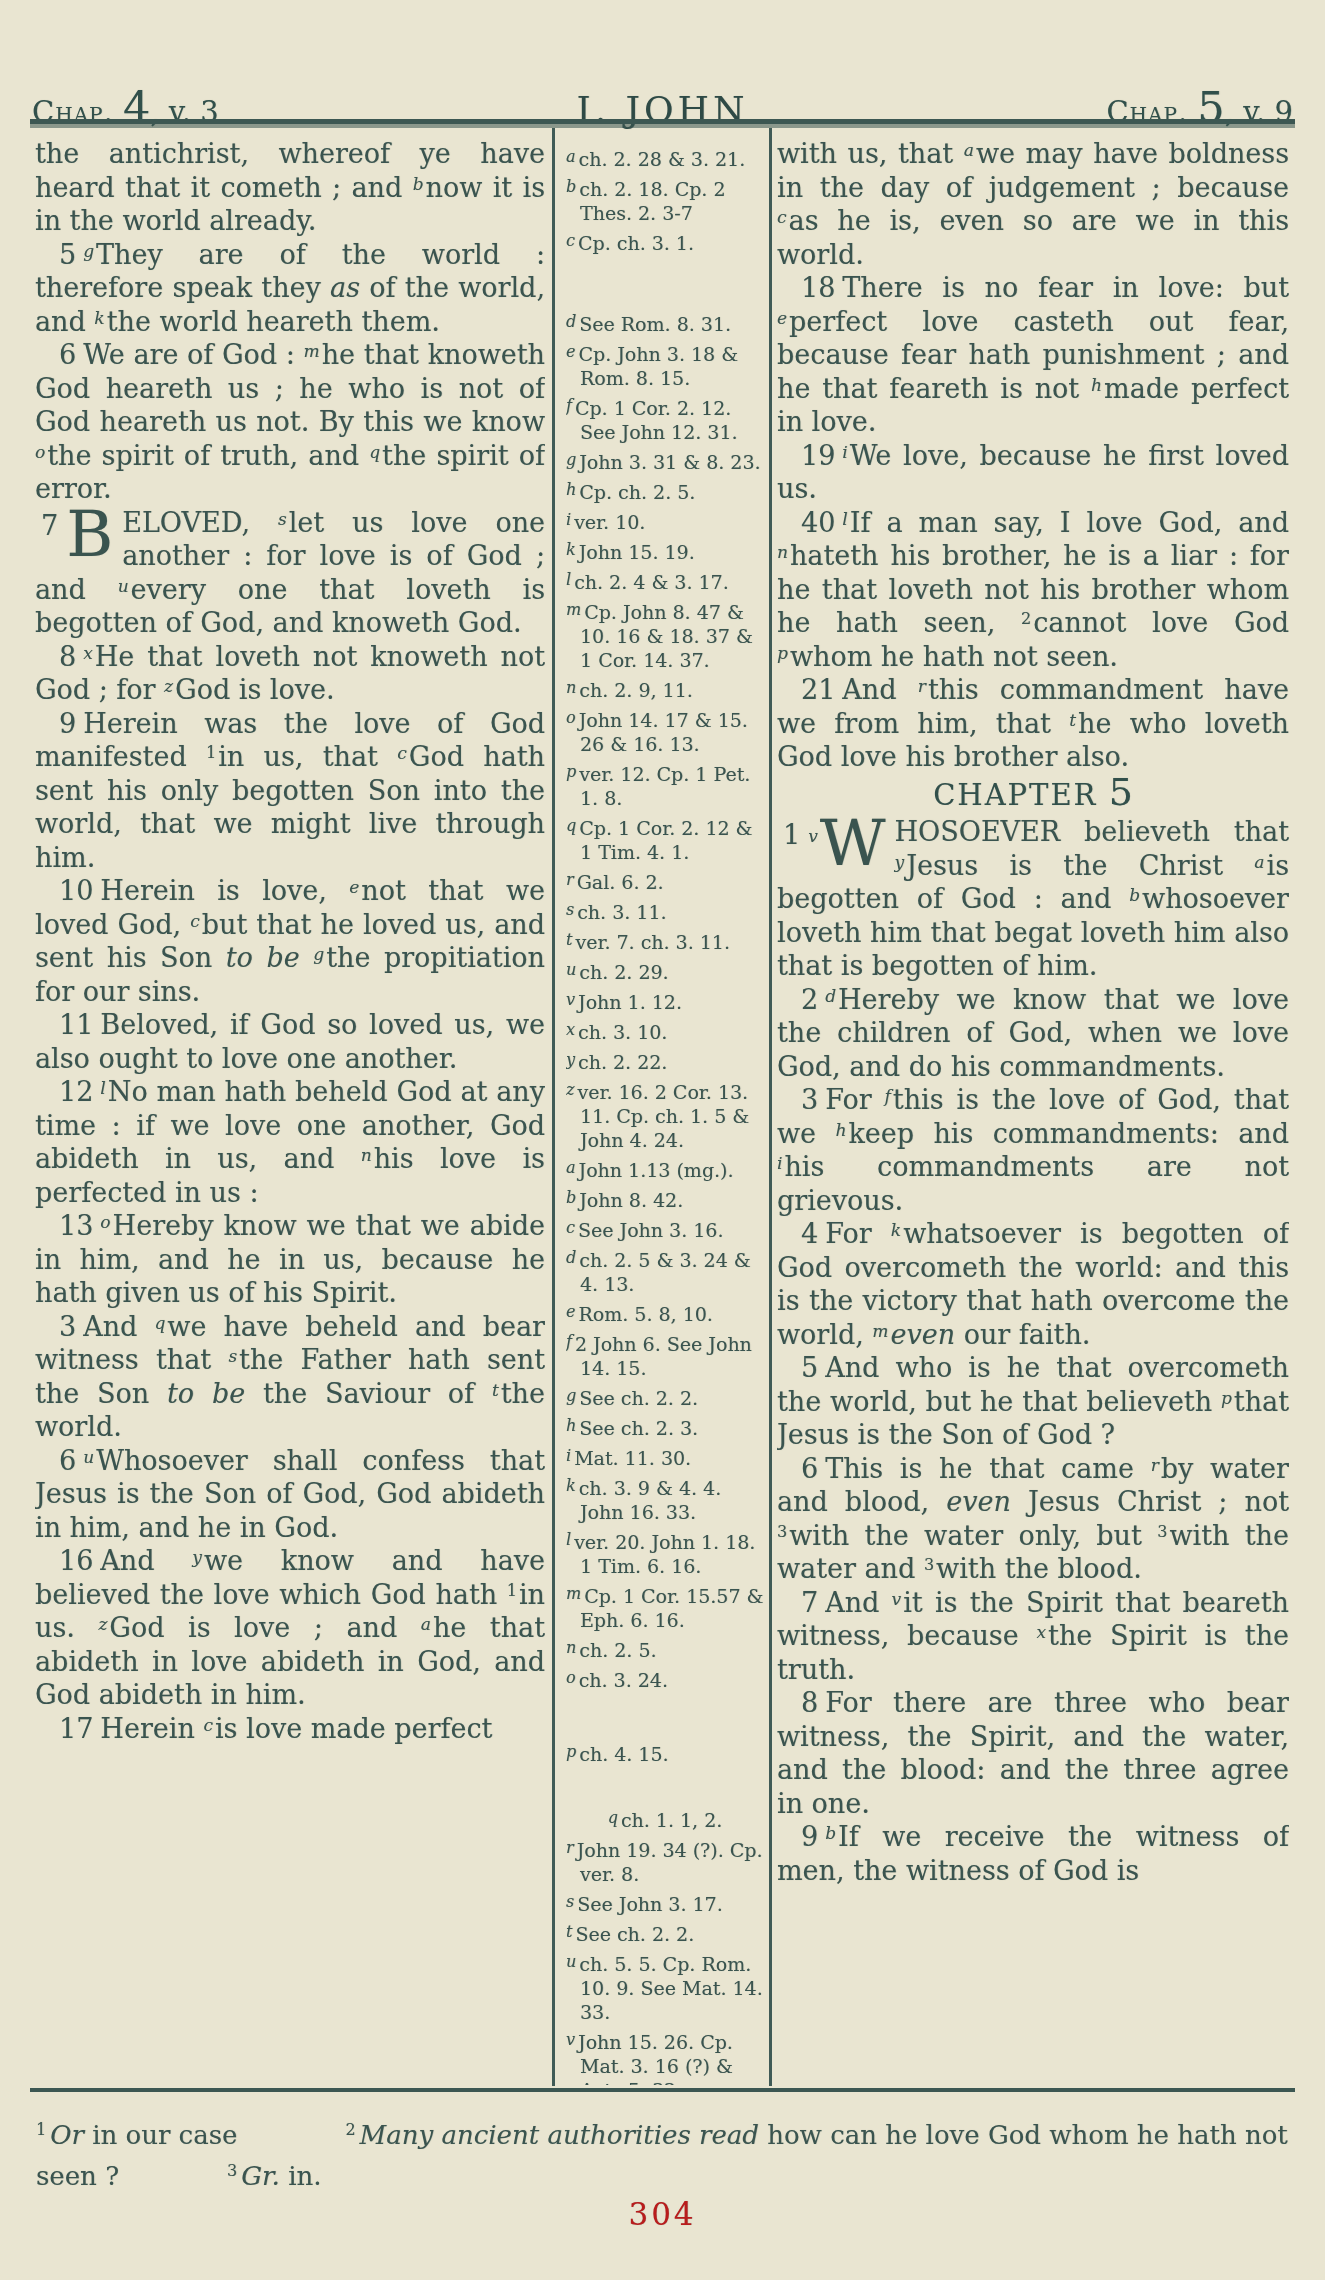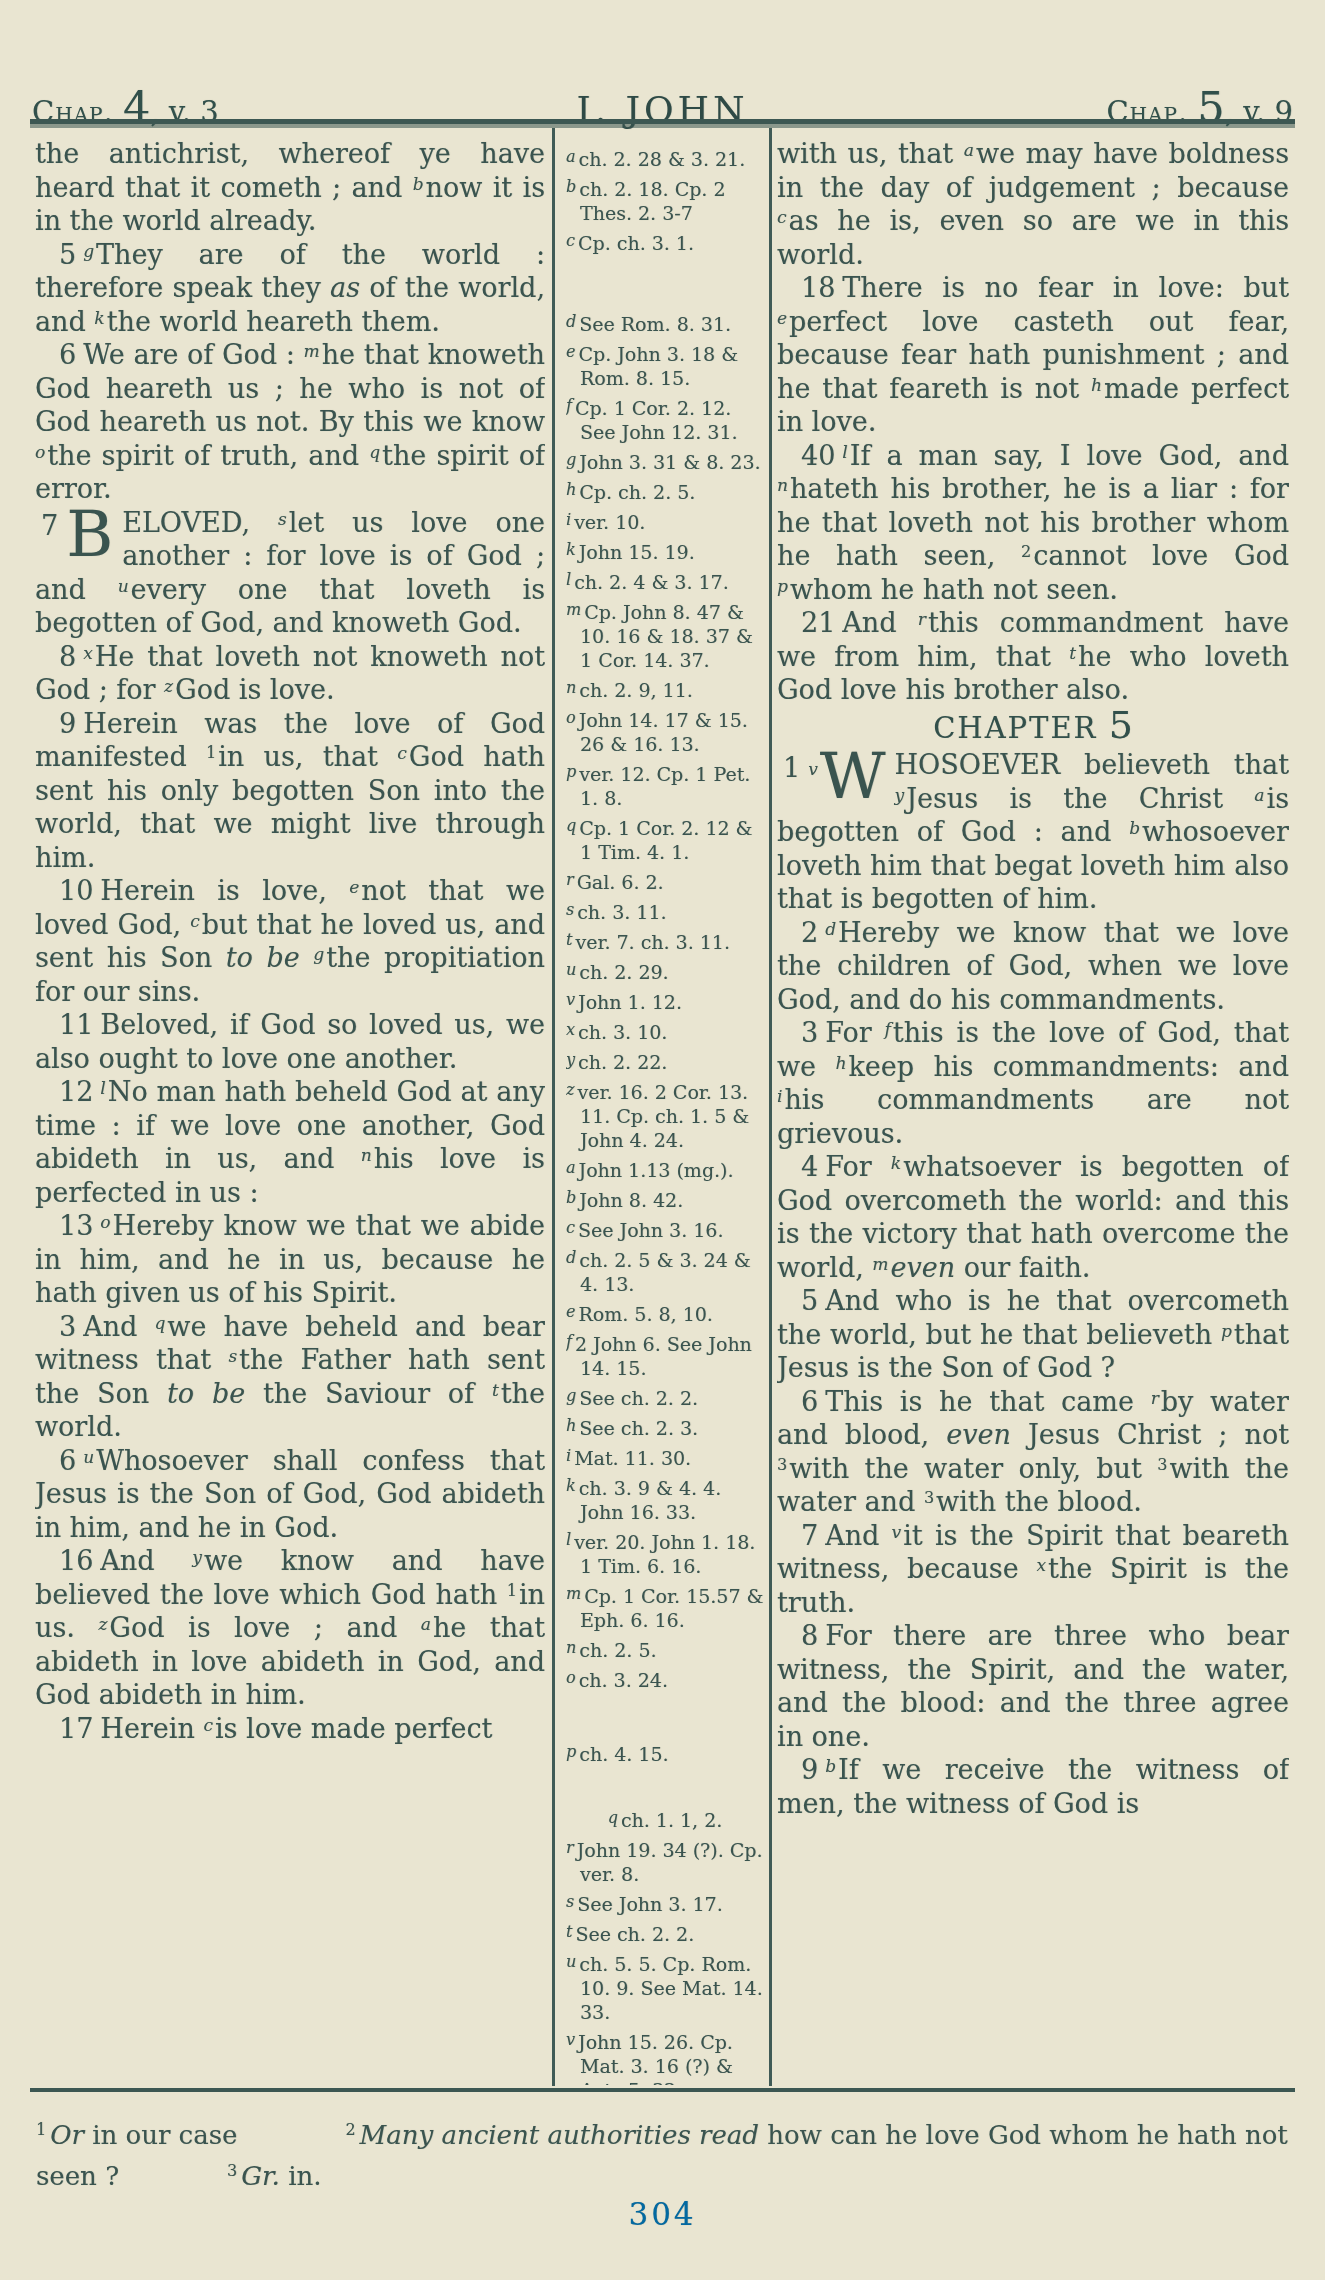--- a/index.html
+++ b/index.html
@@ -71,21 +71,21 @@
   
   #footnotes{
     position:absolute;top:2112px;left:36px;width:1256px;
     font-size:26px;line-height:35px;text-align:left;
   }
   .fn{margin-right:108px;}
   .fn sup{font-size:16px;vertical-align:9px;margin-right:4px;}
   
   #page-number{
     position:absolute;top:2196px;left:0;width:100%;
-    text-align:center;font-size:31px;letter-spacing:3px;color:#0369a1;
+    text-align:center;font-size:31px;letter-spacing:3px;color:#b91c1c;
   }
 </style>
 </head>
 <body>
 
 <div id="header">
   <span>
     <span class="chap-label">Chap.</span>
     <span class="chap-num">4</span><span>, v. 3</span>
   </span>
@@ -162,20 +162,21 @@
     <div class="ref" style="margin-top: 40px; text-align: center;"><span class="rl">q</span>ch. 1. 1, 2.</div>
     <div class="ref"><span class="rl">r</span>John 19. 34 (?). Cp. ver. 8.</div>
     <div class="ref"><span class="rl">s</span>See John 3. 17.</div>
     <div class="ref"><span class="rl">t</span>See ch. 2. 2.</div>
     <div class="ref"><span class="rl">u</span>ch. 5. 5. Cp. Rom. 10. 9. See Mat. 14. 33.</div>
     <div class="ref"><span class="rl">v</span>John 15. 26. Cp. Mat. 3. 16 (?) &amp; Acts 5. 32.</div>
   </div>
 <div id="right-col" class="col">
     <p class="verse cont">with us, that <sup class="rf">a</sup>we may have boldness in the day of judgement ; because <sup class="rf">c</sup>as he is, even so are we in this world.</p>
     <p class="verse"><span class="vnum">18</span>There is no fear in love: but <sup class="rf">e</sup>perfect love casteth out fear, because fear hath punishment ; and he that feareth is not <sup class="rf">h</sup>made perfect in love.</p>
+    <p class="verse"><span class="vnum">19</span><sup class="rf">i</sup>We love, because he first loved us.</p>
     <p class="verse"><span class="vnum">40</span><sup class="rf">l</sup>If a man say, I love God, and <sup class="rf">n</sup>hateth his brother, he is a liar : for he that loveth not his brother whom he hath seen, <sup class="rn">2</sup>cannot love God <sup class="rf">p</sup>whom he hath not seen.</p>
     <p class="verse"><span class="vnum">21</span>And <sup class="rf">r</sup>this commandment have we from him, that <sup class="rf">t</sup>he who loveth God love his brother also.</p>
     <div class="chapter-heading">CHAPTER <span class="ch-num">5</span></div>
     <p class="verse has-dc"><span class="dcw">
         <span class="vnum">1</span>
         <sup class="rf">v</sup>
         <span class="dc">W</span>
       </span>HOSOEVER believeth that <sup class="rf">y</sup>Jesus is the Christ <sup class="rf">a</sup>is begotten of God : and <sup class="rf">b</sup>whosoever loveth him that begat loveth him also that is begotten of him.</p>
     <p class="verse"><span class="vnum">2</span><sup class="rf">d</sup>Hereby we know that we love the children of God, when we love God, and do his commandments.</p>
     <p class="verse"><span class="vnum">3</span>For <sup class="rf">f</sup>this is the love of God, that we <sup class="rf">h</sup>keep his commandments: and <sup class="rf">i</sup>his commandments are not grievous.</p>

